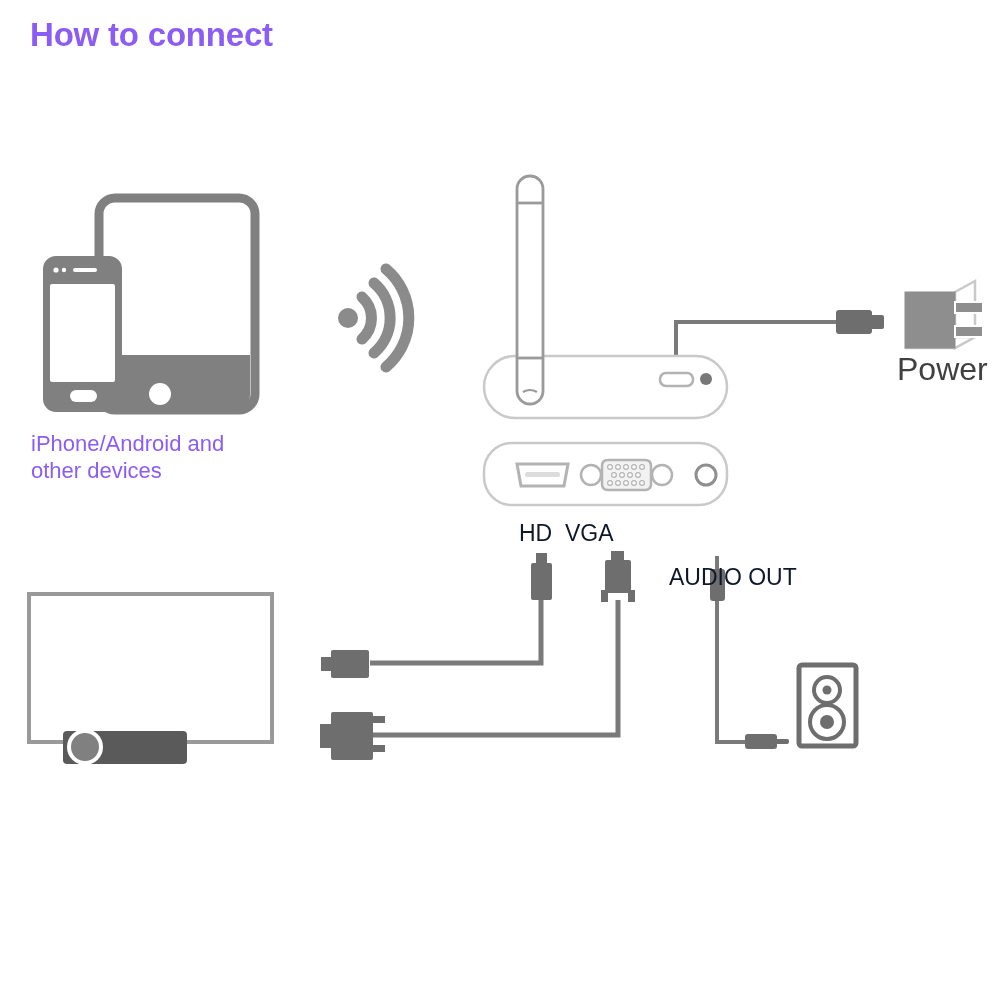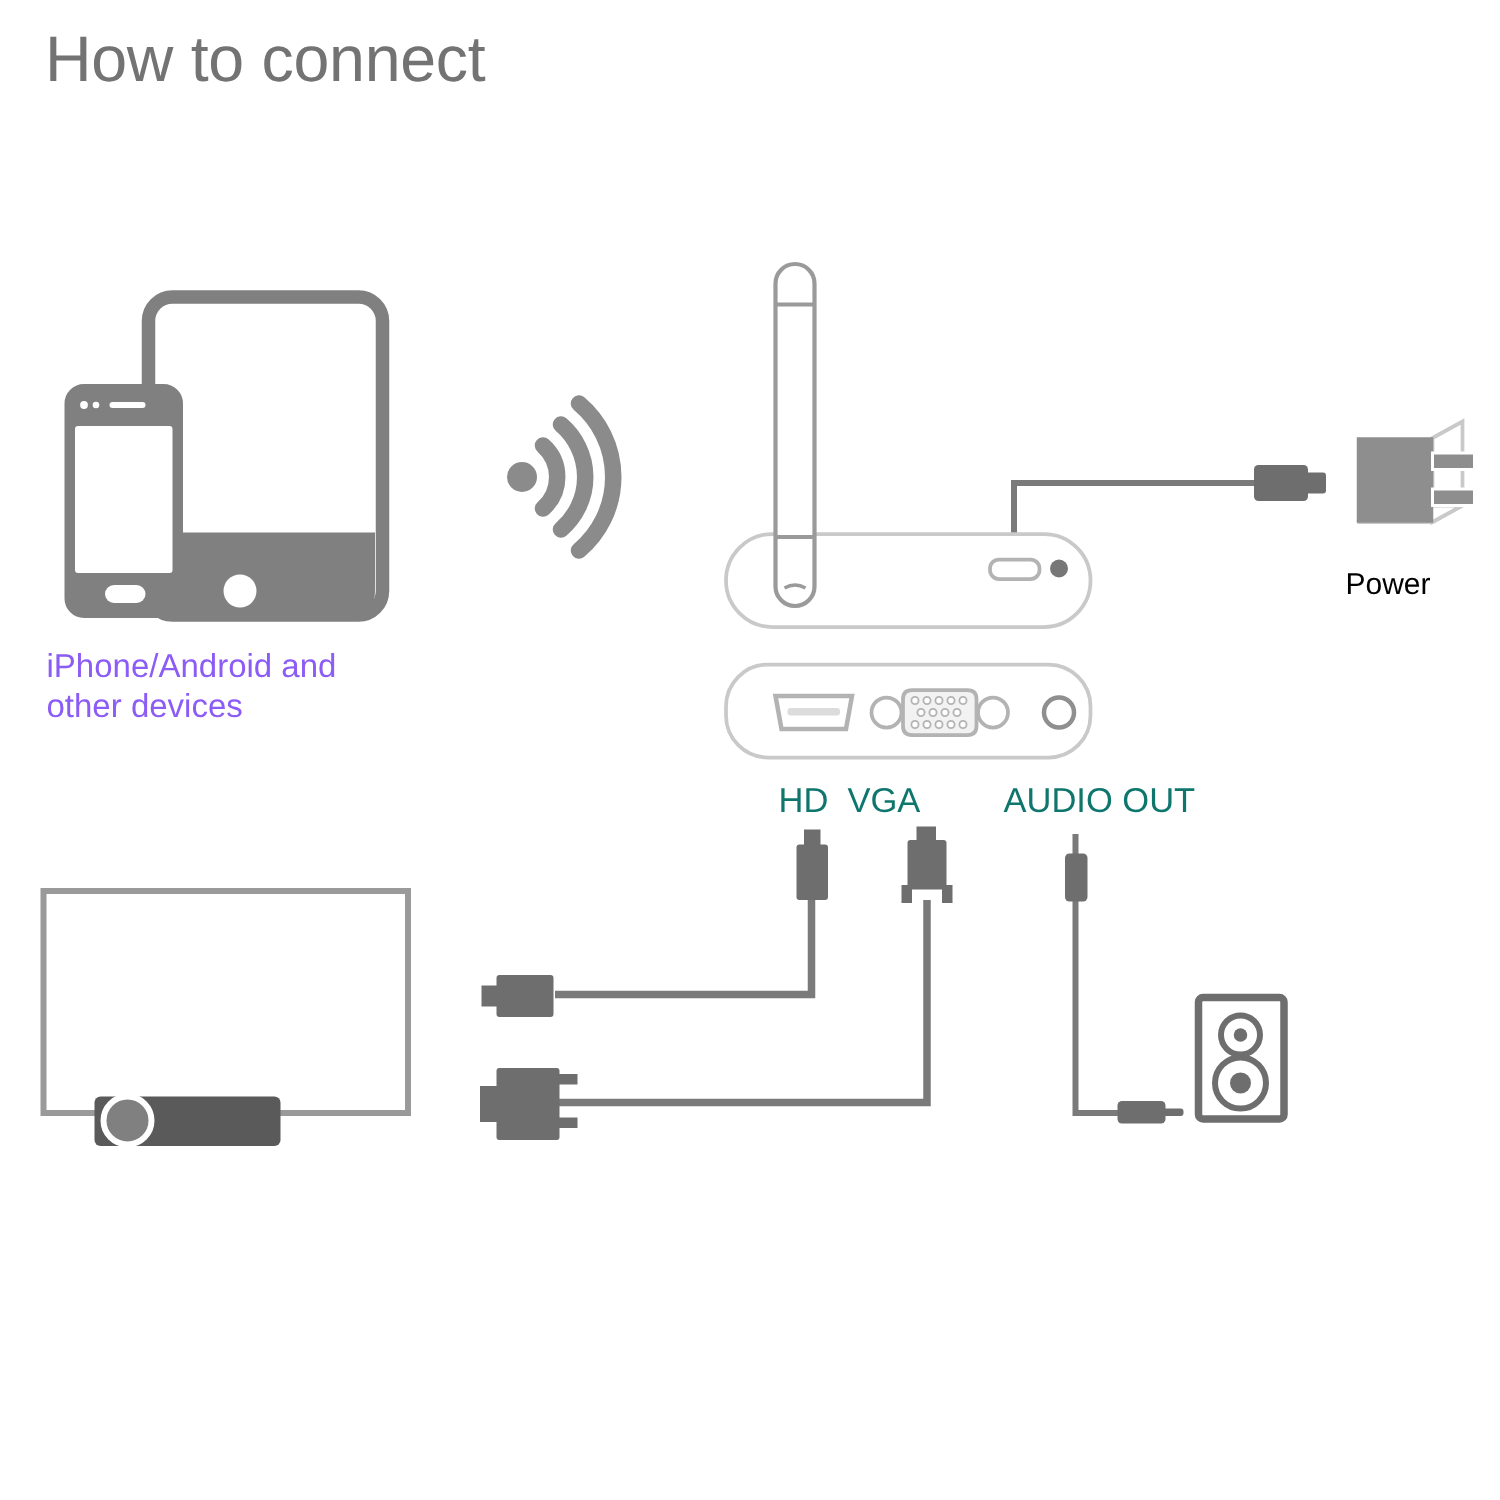--- a/index.html
+++ b/index.html
@@ -13,51 +13,51 @@
     width: 1000px;
     height: 1000px;
     background: #ffffff;
     font-family: "Liberation Sans", sans-serif;
     overflow: hidden;
   }
   #page-title {
     position: absolute;
     left: 30px;
     top: 16px;
-    font-size: 43px;
-    font-weight: normal;
-    color: #737373;
+    font-size: 33px;
+    font-weight: bold;
+    color: #8b5cf6;
     letter-spacing: -0.2px;
     white-space: pre;
   }
   .caption {
     position: absolute;
     font-size: 22px;
     color: #8b5cf6;
     line-height: 1.24;
     white-space: pre-line;
   }
   #caption-mobile { left: 31px; top: 430px; }
   #caption-display { left: 22px; top: 803px; }
   #caption-power {
     left: 897px;
-    top: 378px;
-    font-size: 20px;
-    color: #000000;
+    top: 350px;
+    font-size: 32px;
+    color: #404040;
   }
   .port-label {
     position: absolute;
     font-size: 23px;
-    color: #0f766e;
+    color: #0f172a;
     top: 520px;
     white-space: pre;
   }
   #label-hd  { left: 519px; }
   #label-vga { left: 565px; }
-  #label-audio { left: 669px; }
+  #label-audio { left: 669px; margin-top: 44px; }
 
   svg.layer {
     position: absolute;
     left: 0;
     top: 0;
     width: 1000px;
     height: 1000px;
   }
 </style>
 </head>

